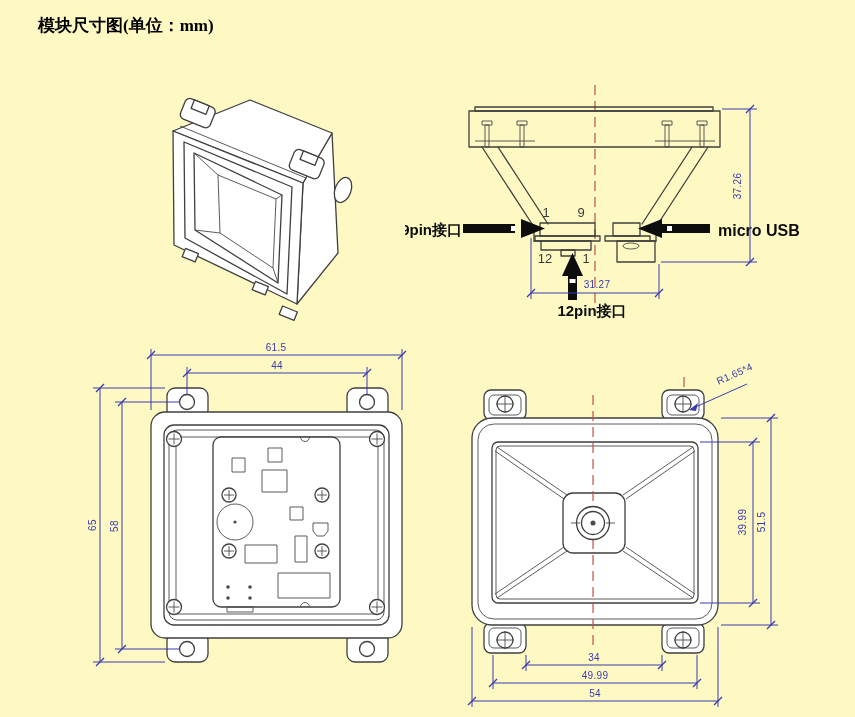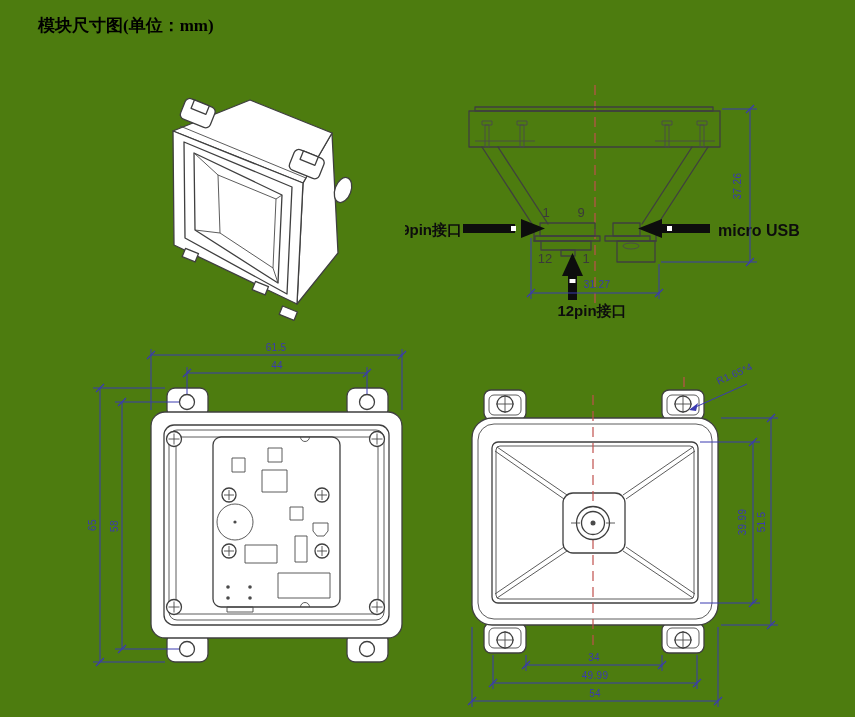--- a/index.html
+++ b/index.html
@@ -1,16 +1,16 @@
 <!DOCTYPE html>
 <html><head>
 <meta charset="utf-8">
 <style>
   html,body{margin:0;padding:0;background:#ffffff;}
-  #page{position:relative;width:855px;height:717px;background:#4d7c0f;overflow:hidden;
+  #page{position:relative;width:855px;height:717px;background:#fef9c3;overflow:hidden;
         font-family:"Liberation Sans","DejaVu Sans",sans-serif;}
   #title{position:absolute;left:38px;top:14px;font-family:"Liberation Serif","DejaVu Serif",serif;
          font-weight:bold;font-size:17px;color:#000;}
   .view{position:absolute;}
   
   .ol  {stroke:#3f3f3f;fill:none;stroke-width:1.3;stroke-linejoin:round;stroke-linecap:round;}
   .olw {stroke:#3f3f3f;fill:#ffffff;stroke-width:1.3;stroke-linejoin:round;stroke-linecap:round;}
   .thin{stroke:#4a4a4a;fill:none;stroke-width:0.9;stroke-linejoin:round;}
   .dim {stroke:#3a3ab0;fill:none;stroke-width:1;}
   .tick{stroke:#3a3ab0;stroke-width:1.2;}

